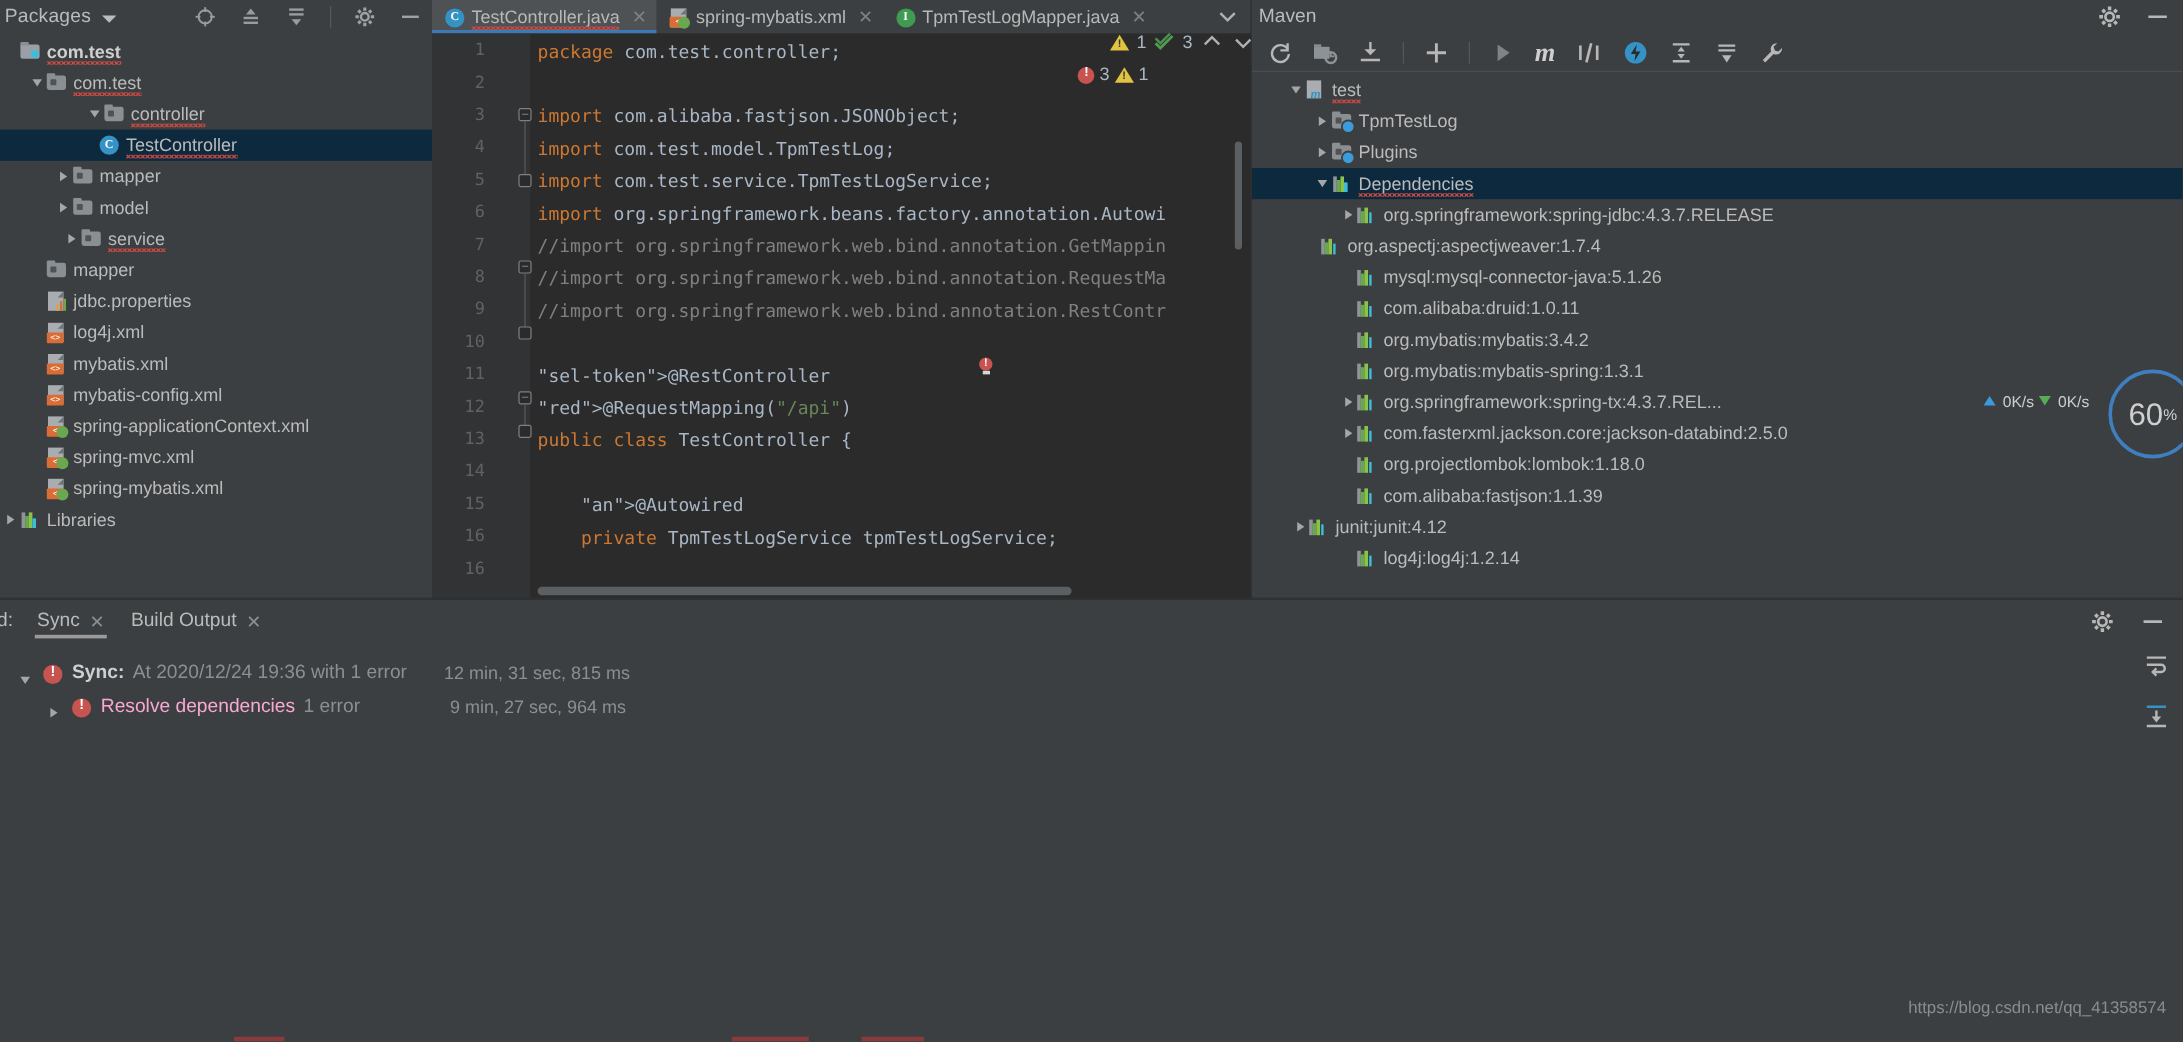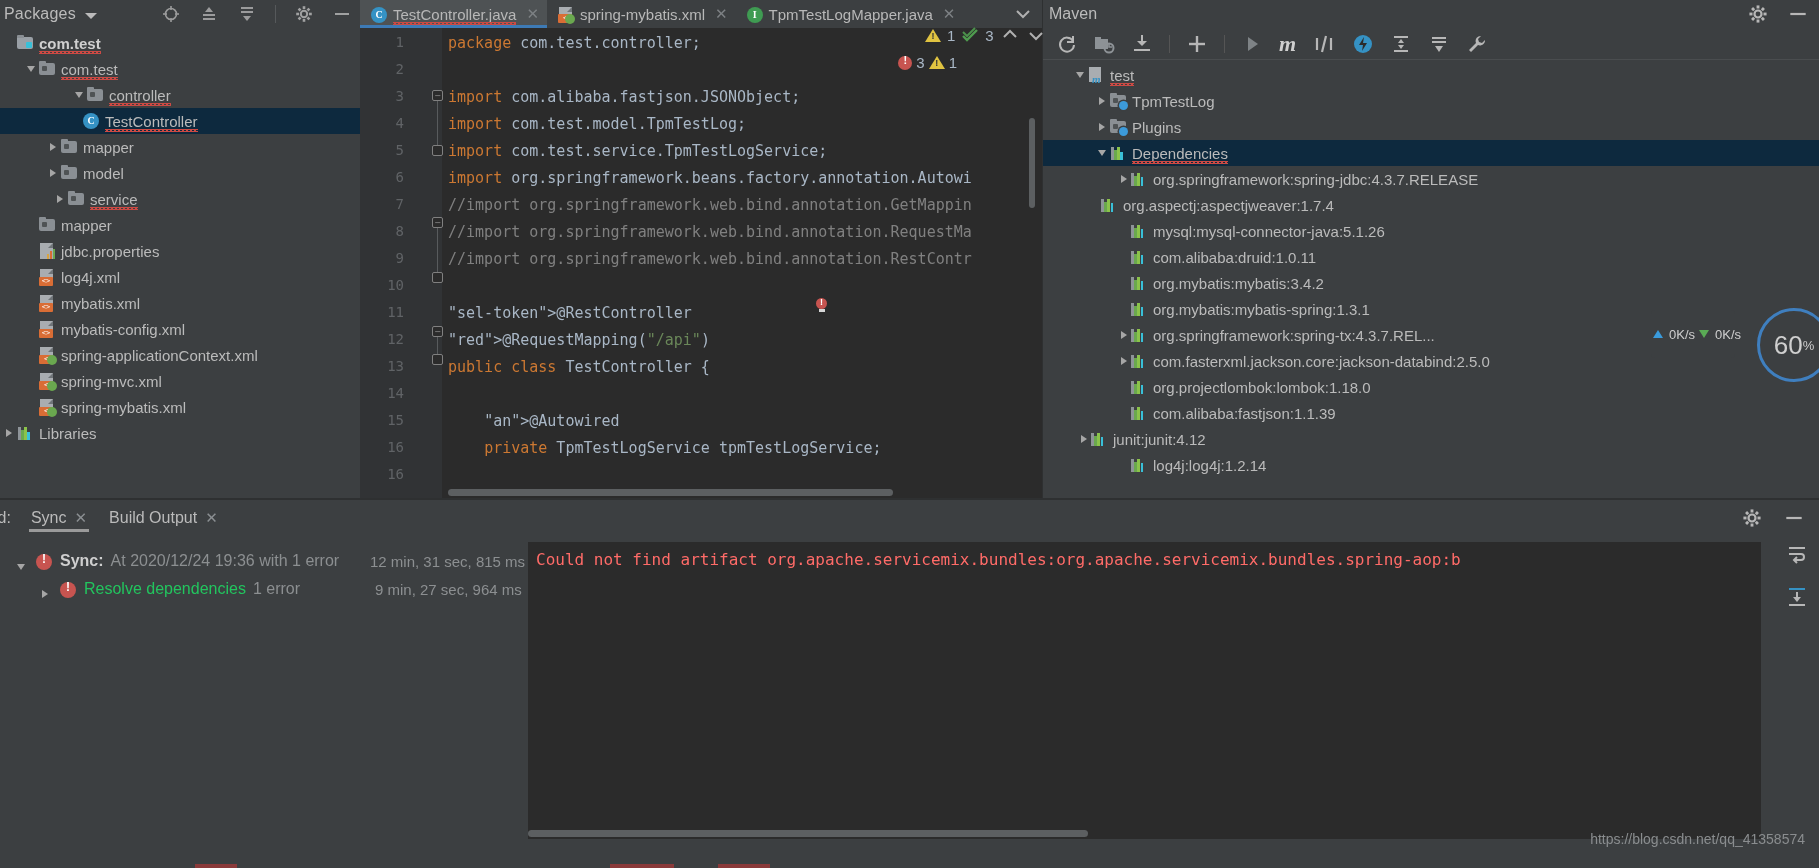--- a/index.html
+++ b/index.html
@@ -929,29 +929,25 @@
             <span class="err-dot"></span>
             <span style="font-weight: bold; color: rgb(207, 207, 207);">Sync:</span>
             <span class="muted" style="margin-left: 7px;">At 2020/12/24 19:36 with 1 error</span>
             <span class="dur" style="position: absolute; left: 370px;">12 min, 31 sec, 815 ms</span>
           </div>
           <div class="bt-row" style="padding-left: 38px; position: relative;">
             <span class="tw" style="margin-right: 8px;">
               <span class="arrow"></span>
             </span>
             <span class="err-dot"></span>
-            <span style="color: #22c55e;">Resolve dependencies</span>
+            <span style="color: #f9a8d4;">Resolve dependencies</span>
             <span class="muted" style="margin-left: 7px;">1 error</span>
             <span class="dur" style="position: absolute; left: 375px;">9 min, 27 sec, 964 ms</span>
           </div>
         </div>
-      <div class="build-console">
-        <div class="console-text">Could not find artifact org.apache.servicemix.bundles:org.apache.servicemix.bundles.spring-aop:b</div>
-        <div class="console-scroll-h"></div>
-      </div>
       <div class="build-right-tools">
         <span>
           <svg width="24" height="24" viewBox="0 0 24 24">
               <line x1="4" y1="6" x2="20" y2="6" stroke="#b7b7b7" stroke-width="2"></line>
               <path d="M4 12 h12 a3 3 0 0 1 0 6 h-6" stroke="#b7b7b7" stroke-width="2" fill="none"></path>
               <path d="M12 15 l-3 3 l3 3" stroke="#b7b7b7" stroke-width="2" fill="none"></path>
             </svg>
         </span>
         <span>
           <svg width="24" height="24" viewBox="0 0 24 24">

